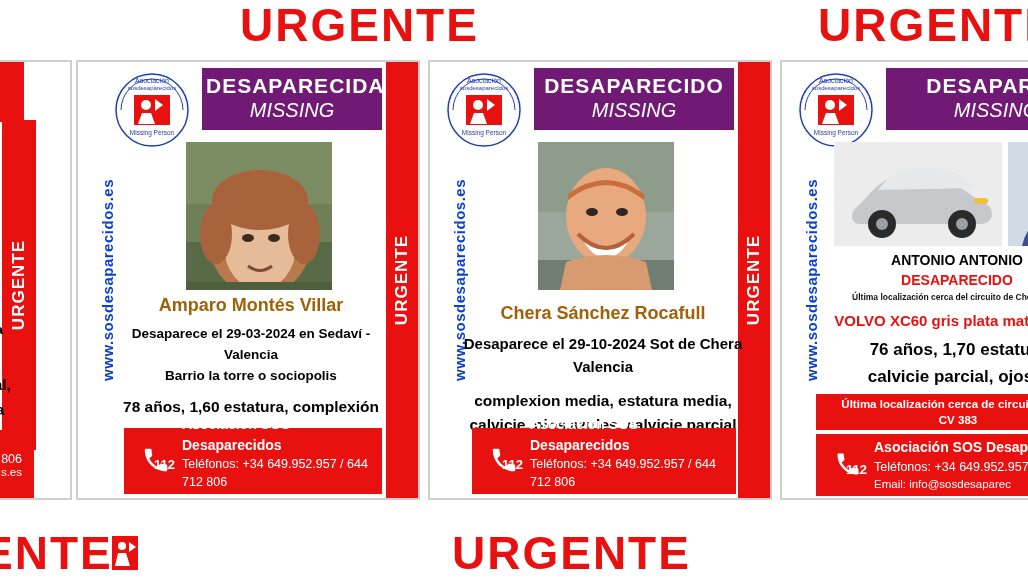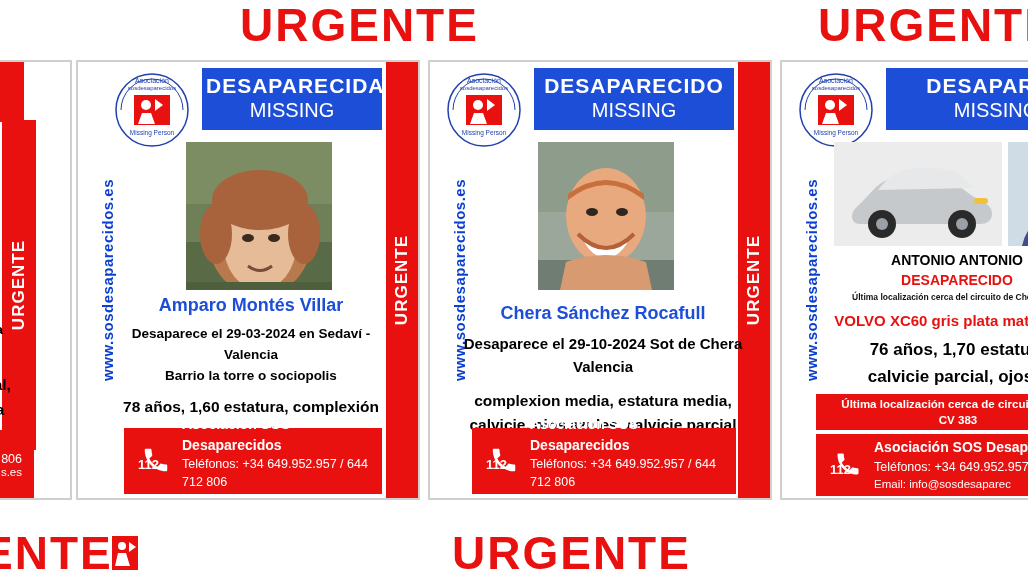--- a/index.html
+++ b/index.html
@@ -122,54 +122,55 @@
     height: 84px;
     display: flex;
     align-items: center;
     justify-content: center;
   }
   .logo-svg { width: 74px; height: 82px; }
 
   
   .hdr {
     position: absolute;
-    background: #1d4ed8;
+    background: #701a75;
     color: #ffffff;
     text-align: center;
     padding: 6px 4px 8px 4px;
     box-sizing: border-box;
   }
   .hdr .t1 {
     font-weight: bold;
     font-size: 21px;
     letter-spacing: 1px;
     line-height: 1.15;
   }
   .hdr .t2 {
+    font-style: italic;
     font-size: 20px;
     line-height: 1.2;
   }
 
   
   .photo {
     position: absolute;
     overflow: hidden;
     background: #7d8a6a;
   }
 
   
   .bodytxt {
     position: absolute;
     text-align: center;
     color: #111111;
   }
   .name {
     font-weight: bold;
     font-size: 18px;
-    color: #1d4ed8;
+    color: #a16207;
     line-height: 1.3;
   }
   .line-b {
     font-weight: bold;
     font-size: 13.5px;
     color: #000000;
     line-height: 1.55;
   }
   .line-big {
     font-weight: bold;
@@ -191,21 +192,21 @@
   .ftr .phone-ico {
     position: relative;
     width: 52px;
     flex: 0 0 52px;
     text-align: center;
     font-size: 12px;
     font-weight: bold;
   }
   .ftr .phone-ico .num {
     position: absolute;
-    left: 8px;
+    left: 24px;
     top: 12px;
     font-size: 13px;
   }
   .ftr .lines {
     flex: 1 1 auto;
     text-align: left;
     line-height: 1.45;
   }
   .ftr .f1 { font-weight: bold; font-size: 14px; }
   .ftr .f2 { font-size: 12.5px; }

